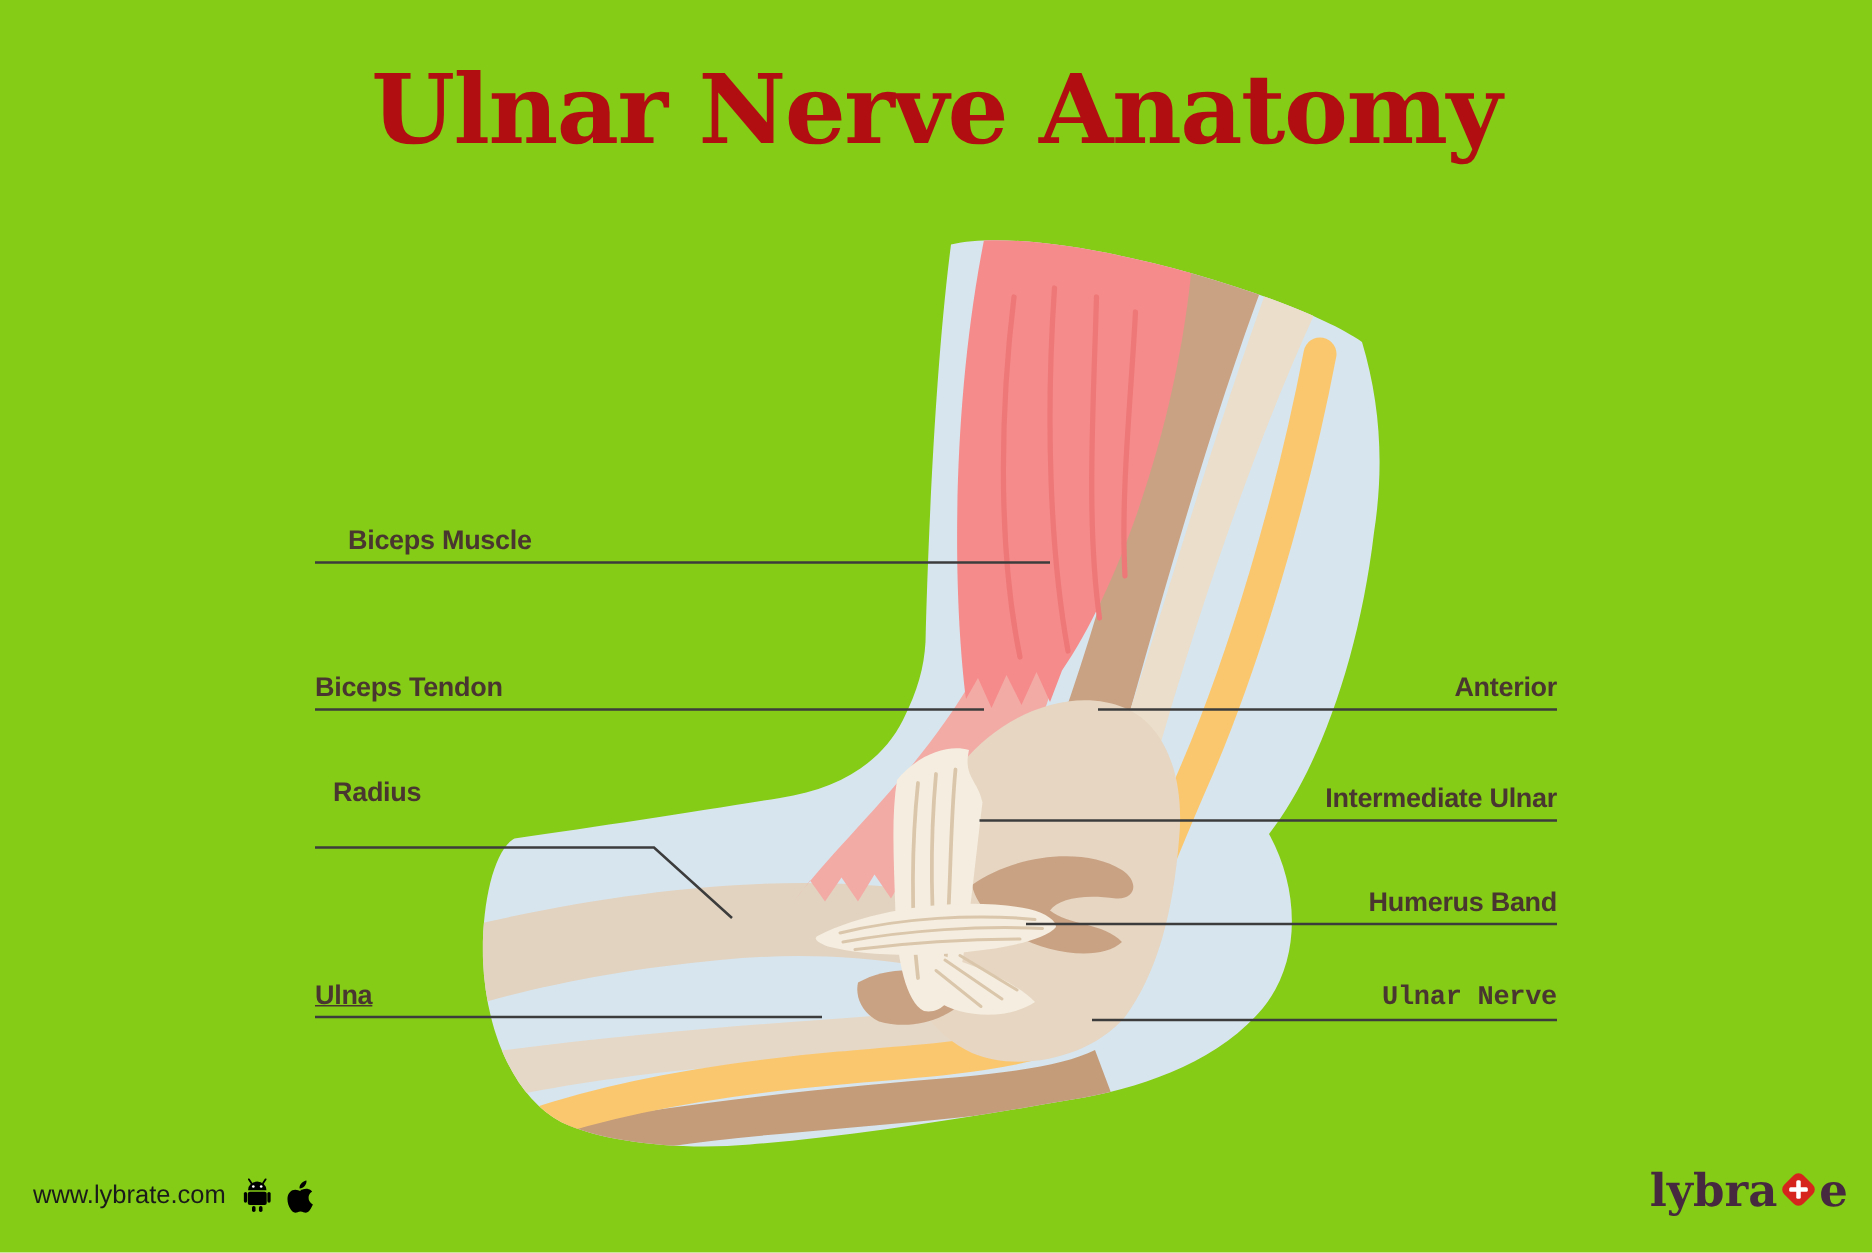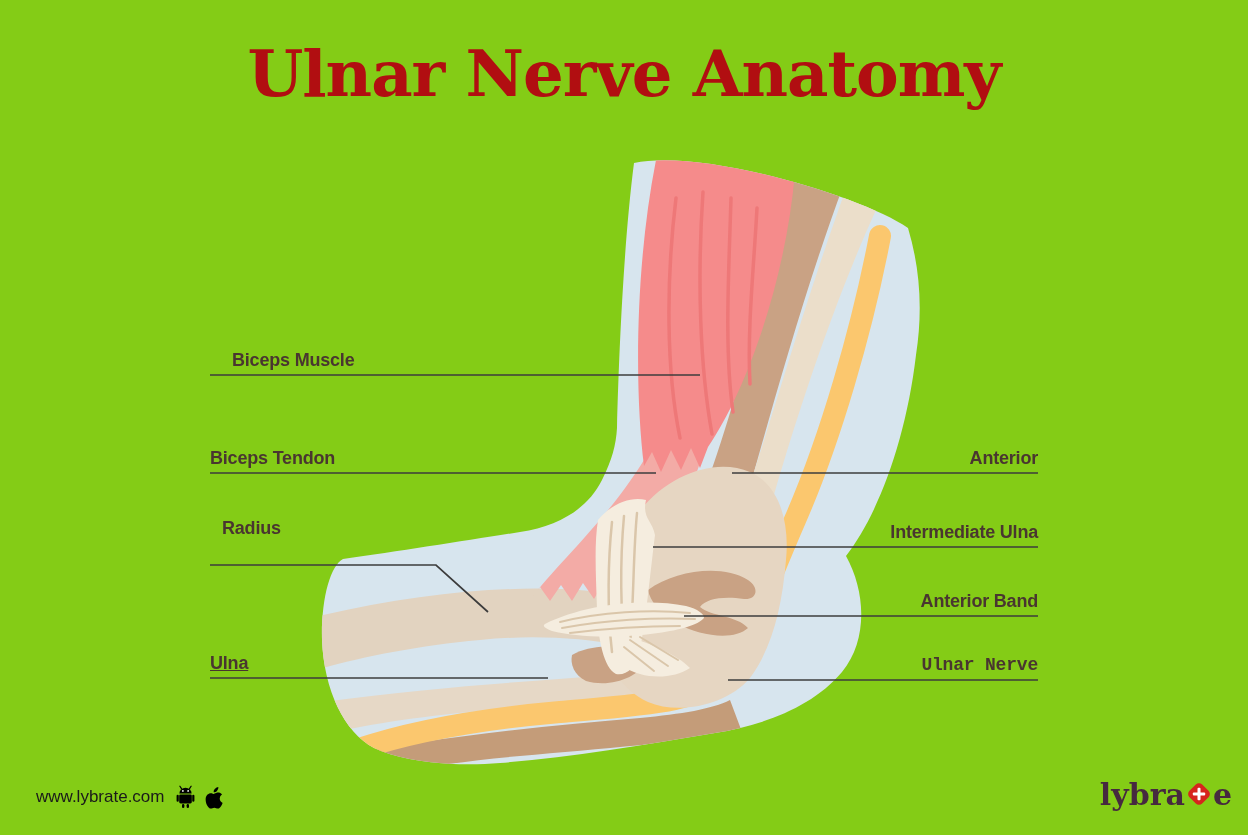--- a/index.html
+++ b/index.html
@@ -12,21 +12,21 @@
     position:absolute;top:36px;left:0;width:1248px;text-align:center;
     font-family:"DejaVu Serif",serif;font-weight:bold;font-size:64px;
     color:#B10E11;letter-spacing:-1px;
   }
   .lbl{
     position:absolute;font-size:18px;font-weight:bold;color:#493630;
     letter-spacing:-0.2px;white-space:nowrap;
   }
   .lbl.right{text-align:right;}
   .footer-left{
-    position:absolute;left:36px;top:785px;display:flex;align-items:center;gap:11px;
+    position:absolute;left:22px;top:785px;display:flex;align-items:center;gap:11px;
     color:#1a1a1a;font-size:17px;
   }
   .store-icons{display:flex;align-items:center;gap:9px;}
   .logo{
     position:absolute;right:16px;top:777px;display:flex;align-items:center;
     font-family:"DejaVu Serif",serif;font-weight:bold;font-size:30px;color:#46293F;
   }
   .logo .diamond{margin:0 1px;position:relative;top:2px;}
 </style>
 </head>
@@ -191,22 +191,22 @@
   </svg>
 
   <div class="title">Ulnar Nerve Anatomy</div>
 
   <div class="lbl" style="left:210px;top:350px;margin-left:22px;">Biceps Muscle</div>
   <div class="lbl" style="left:210px;top:448px;">Biceps Tendon</div>
   <div class="lbl" style="left:210px;top:518px;margin-left:12px;">Radius</div>
   <div class="lbl" style="left:210px;top:653px;text-decoration:underline;">Ulna</div>
 
   <div class="lbl right" style="right:210px;top:448px;">Anterior</div>
-  <div class="lbl right" style="right:210px;top:522px;">Intermediate Ulna</div>
-  <div class="lbl right" style="right:210px;top:591px;">Anterior Band</div>
+  <div class="lbl right" style="right:210px;top:522px;">Intermediate Ulnar</div>
+  <div class="lbl right" style="right:210px;top:591px;">Humerus Band</div>
   <div class="lbl right" style="right:210px;top:655px;font-family:Liberation Mono, monospace;">Ulnar Nerve</div>
 
   <div class="footer-left">
     <span>www.lybrate.com</span>
     <span class="store-icons">
 
       <svg width="21" height="24" viewBox="0 0 24 27">
         <g fill="#000">
           <path d="M5,9.5 a7,6.6 0 0 1 14,0 z"></path>
           <rect x="4.8" y="10.6" width="14.4" height="10.2" rx="1.6"></rect>

